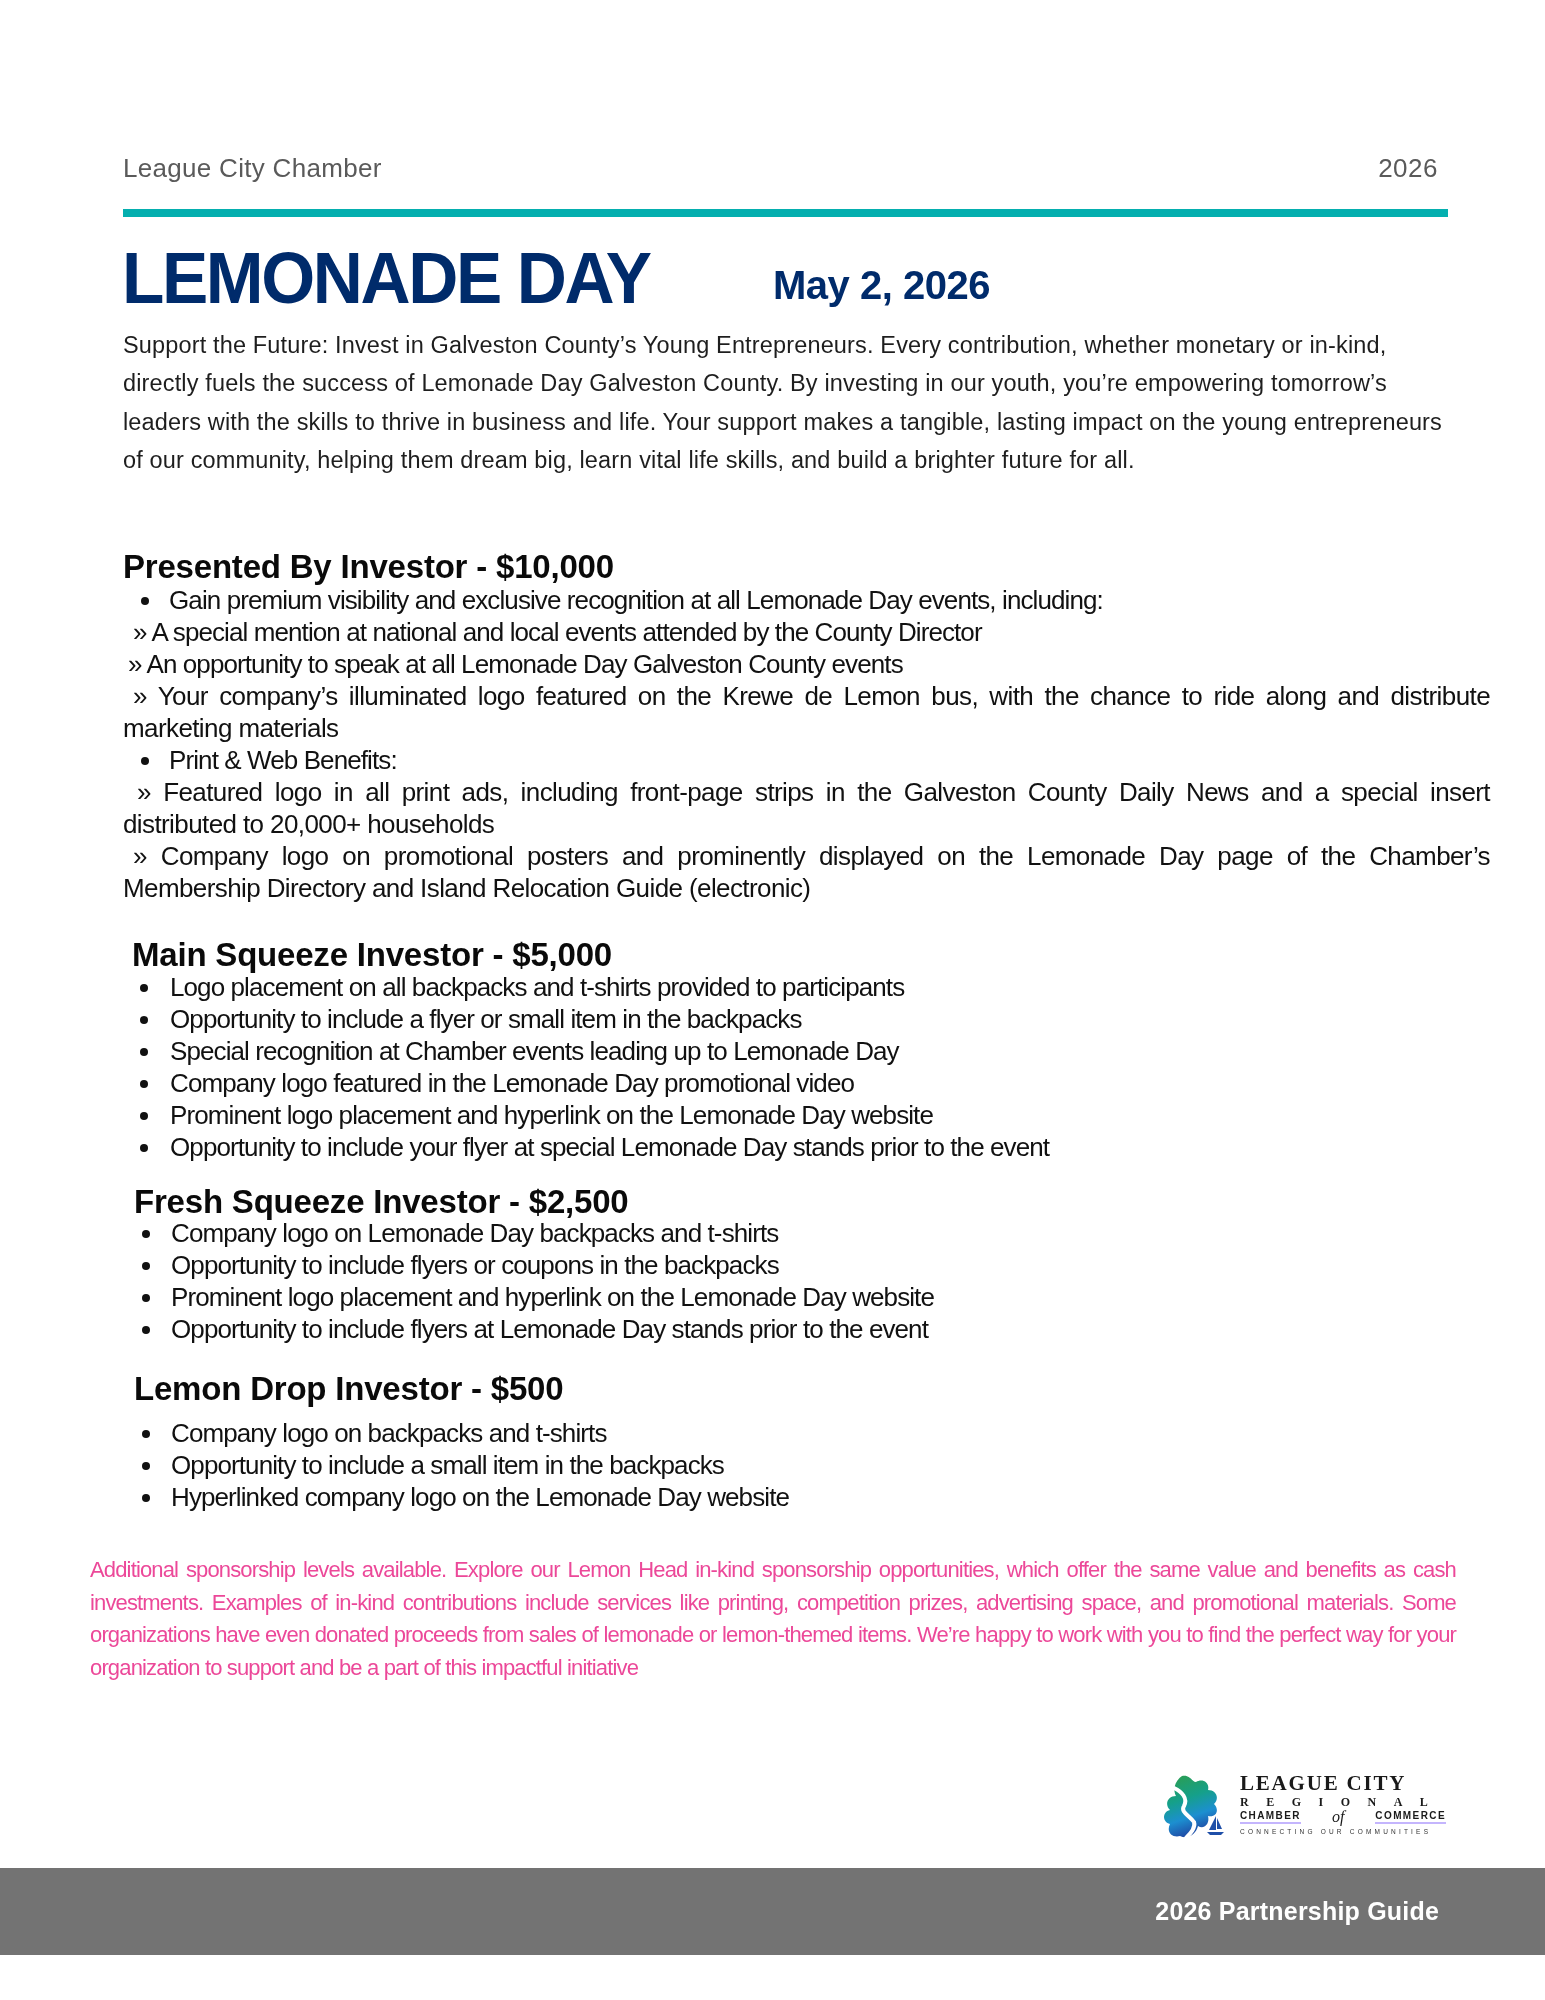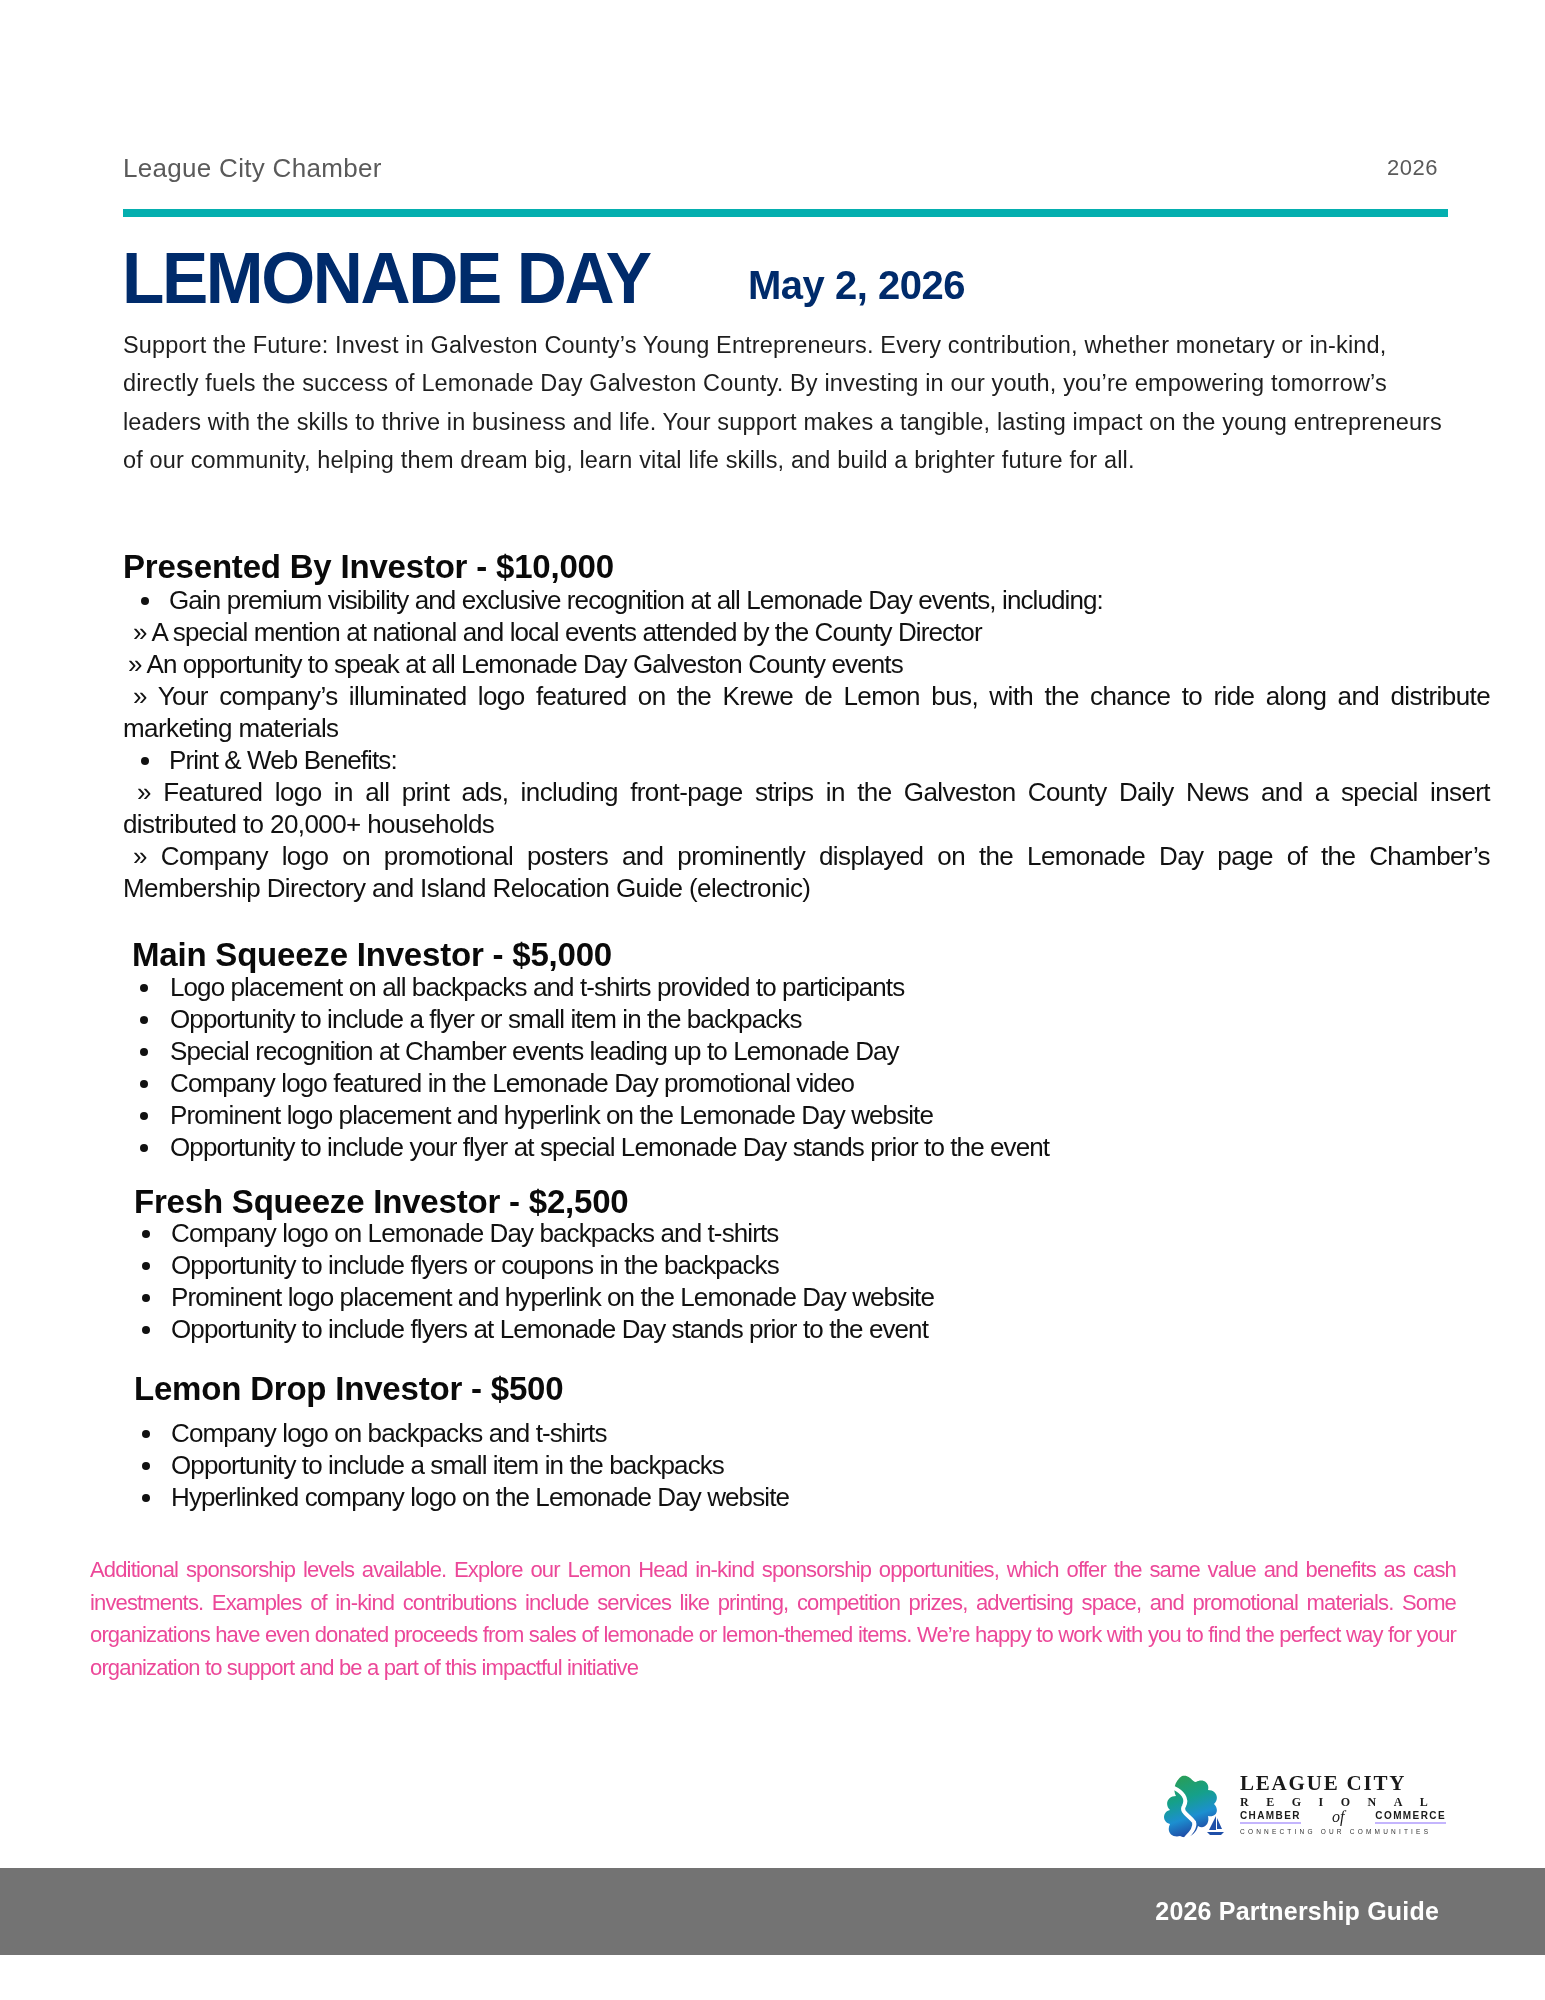--- a/index.html
+++ b/index.html
@@ -3,26 +3,26 @@
 <meta charset="utf-8">
 <style>
   * { box-sizing: border-box; margin: 0; padding: 0; }
   html, body { width: 1545px; height: 2000px; background: #ffffff; overflow: hidden; }
   body { position: relative; font-family: "Liberation Sans", "DejaVu Sans", sans-serif; color: #111; }
 
   .abs { position: absolute; }
 
   
   .hdr-left { left: 123px; top: 150px; font-size: 26px; color: #5a5a5a; letter-spacing: 0.3px; line-height: 36px; white-space: nowrap; }
-  .hdr-right { right: 107px; top: 150px; font-size: 22px; color: #5a5a5a; letter-spacing: 0.5px; line-height: 36px; }
+  .hdr-right { right: 107px; top: 150px; font-size: 26px; color: #5a5a5a; letter-spacing: 0.5px; line-height: 36px; }
   .hdr-rule { left: 123px; top: 209px; width: 1325px; height: 8px; background: #04afaf; }
 
   
   .title { left: 122px; top: 238px; font-size: 73px; font-weight: bold; color: #002b6b; line-height: 80px; letter-spacing: -2.5px; white-space: nowrap; transform: scaleX(0.95); transform-origin: left center; }
-  .date { left: 748px; top: 262px; font-size: 40px; font-weight: bold; color: #002b6b; line-height: 46px; white-space: nowrap; letter-spacing: -0.5px; }
+  .date { left: 773px; top: 262px; font-size: 40px; font-weight: bold; color: #002b6b; line-height: 46px; white-space: nowrap; letter-spacing: -0.5px; }
 
   
   .intro { left: 123px; top: 326px; width: 1330px; font-size: 23.5px; line-height: 38.4px; color: #1e1e1e; letter-spacing: 0.15px; }
 
   
   .sec-head { font-size: 33px; font-weight: bold; color: #0a0a0a; line-height: 38px; white-space: nowrap; letter-spacing: -0.2px; }
   .sec-body { font-size: 26px; line-height: 32px; color: #111; letter-spacing: -0.9px; }
   .bullet-row { position: relative; padding-left: 47px; white-space: nowrap; }
   .bullet-row .dot { position: absolute; left: 14px; top: 13px; width: 8px; height: 8px; border-radius: 50%; background: #111; }
   .justify-line { text-align: justify; text-align-last: justify; white-space: normal; }

